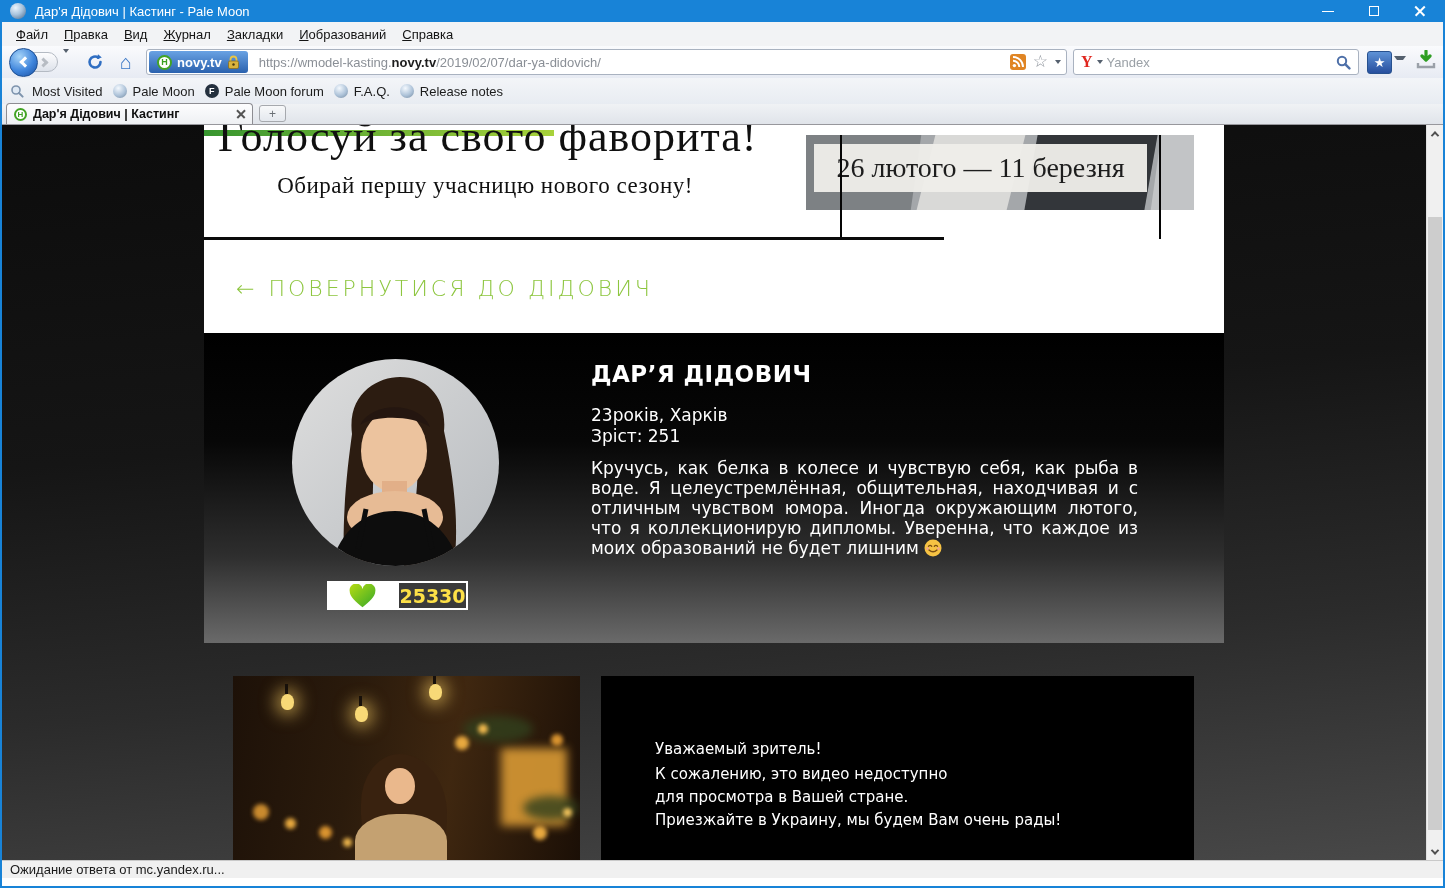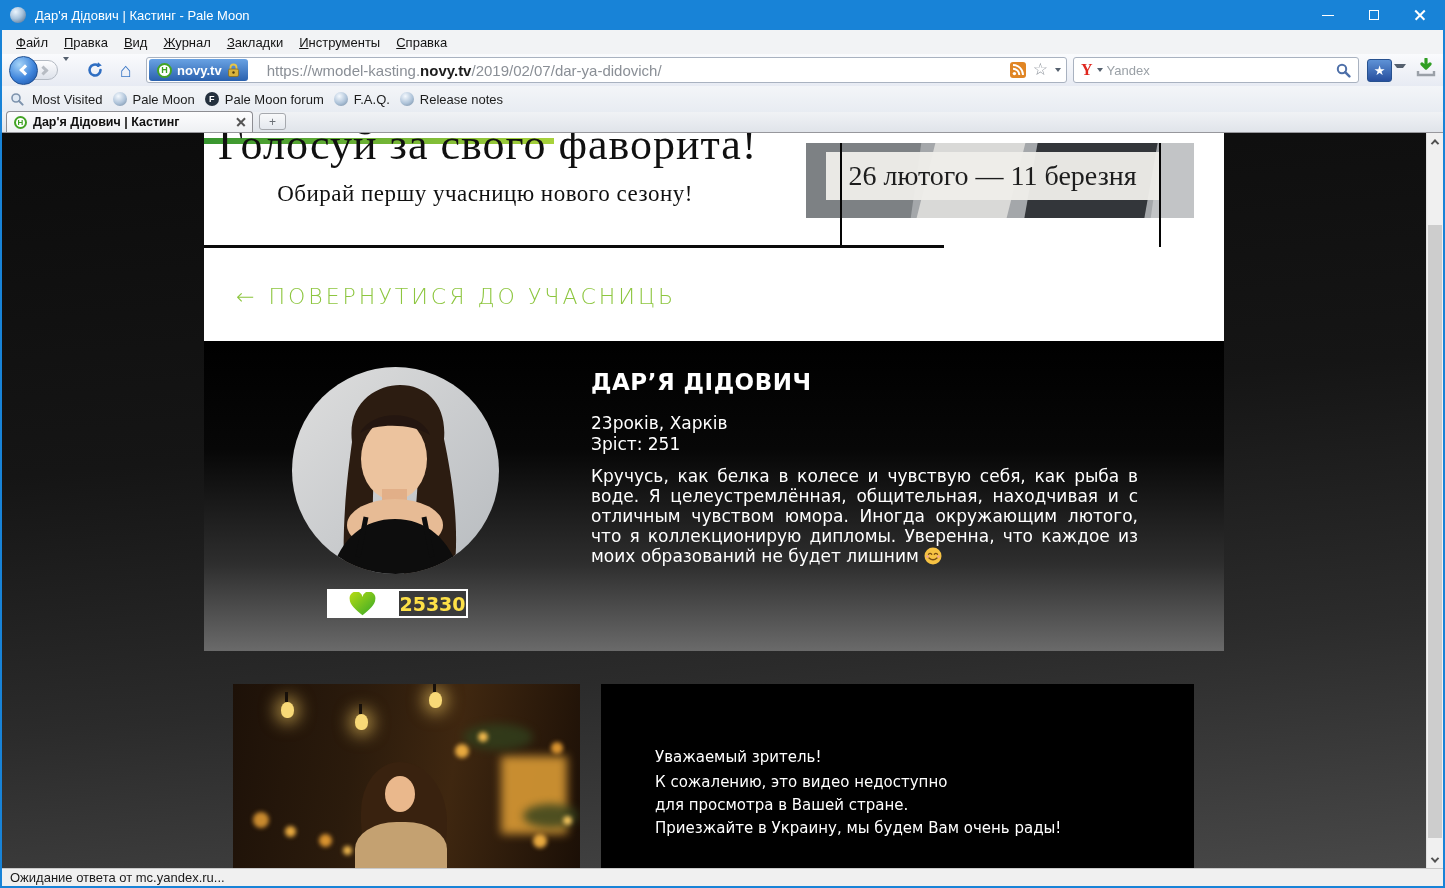--- a/index.html
+++ b/index.html
@@ -5,21 +5,21 @@
   * { margin:0; padding:0; box-sizing:border-box; }
   html,body { background:#444; }
   body { font-family:"Liberation Sans", sans-serif; }
 
   .window{
     position:relative; width:1445px; height:888px; background:#fff;
     border:2px solid #1883d7; border-top:none; overflow:hidden;
   }
 
   
-  .titlebar{ height:30px; background:#1883d7; display:flex; align-items:center; color:#fff; }
+  .titlebar{ height:22px; background:#1883d7; display:flex; align-items:center; color:#fff; }
   .pm-logo{ width:16px; height:16px; border-radius:50%; margin:0 9px 0 8px;
     background:radial-gradient(circle at 35% 30%, #eaf4fd 0%, #a9c4dd 45%, #5f7e9f 85%); }
   .win-title{ font-size:13px; }
   .win-controls{ margin-left:auto; display:flex; height:100%; }
   .win-btn{ width:46px; height:100%; display:flex; align-items:center; justify-content:center; }
   .g-min{ width:12px; height:1px; background:#fff; }
   .g-max{ width:10px; height:10px; border:1px solid #fff; }
   .xmark{ position:relative; width:11px; height:11px; display:inline-block; color:#fff; }
   .xmark::before,.xmark::after{ content:""; position:absolute; left:50%; top:50%; width:13px; height:1.5px;
     background:currentColor; }
@@ -50,21 +50,21 @@
   .dd-btn{ padding:4px 3px; margin-left:2px; }
   .btn-refresh{ margin:0 6px 0 12px; width:22px; height:22px; display:flex; align-items:center; justify-content:center; }
   .btn-home{ margin:0 8px; font-size:20px; line-height:20px; color:#3a77c6; font-weight:bold; }
 
   .urlbar{ flex:1; height:26px; background:#fff; border:1px solid #a9b2c0; border-radius:3px;
     display:flex; align-items:center; padding:0 5px 0 2px; margin:0 6px; }
   .identity{ height:22px; border-radius:3px; background:linear-gradient(#69a2e3,#2a61ae);
     display:flex; align-items:center; gap:5px; padding:0 8px; color:#fff; font-size:13px; font-weight:bold; }
   .fav-n{ width:15px; height:15px; background:#fff; border:2px solid #43a425; border-radius:50%;
     color:#3ba021; font-size:9px; font-weight:bold; display:flex; align-items:center; justify-content:center; }
-  .url-text{ margin-left:19px; font-size:15px; color:#8a8f96; white-space:nowrap; overflow:hidden; }
+  .url-text{ margin-left:11px; font-size:13px; color:#8a8f96; white-space:nowrap; overflow:hidden; }
   .url-domain{ color:#1d1d1d; font-weight:bold; }
   .url-right{ margin-left:auto; display:flex; align-items:center; gap:7px; }
   .star-o{ font-size:17px; color:#8f959d; line-height:16px; }
 
   .searchbox{ width:286px; height:26px; background:#fff; border:1px solid #a9b2c0; border-radius:3px;
     display:flex; align-items:center; padding:0 7px; gap:4px; }
   .yandex-y{ color:#e0271f; font-weight:bold; font-size:16px; font-family:"Liberation Serif", serif; }
   .search-input{ flex:1; border:none; outline:none; font-size:13px; color:#333; background:transparent;
     font-family:"Liberation Sans",sans-serif; }
   .search-input::placeholder{ color:#9aa0a6; }
@@ -110,21 +110,21 @@
   .hero-h1{ font-size:44px; font-weight:normal; white-space:nowrap; letter-spacing:1px; }
   .hero-h2{ font-size:23px; font-weight:normal; margin-top:11px; letter-spacing:.5px; }
   .hero-img{ position:absolute; left:602px; top:10px; width:388px; height:75px; background:#a4a7aa; overflow:hidden; }
   .shape{ position:absolute; top:-10px; bottom:-10px; }
   .sh1{ left:-20px; width:130px; background:#7d8184; transform:skewX(-8deg); }
   .sh2{ left:120px; width:90px; background:#d9d9d7; transform:skewX(-14deg); }
   .sh3{ left:225px; width:120px; background:#33363a; transform:skewX(-10deg); }
   .sh4{ left:350px; width:60px; background:#c2c4c6; transform:skewX(-8deg); }
   .date-box{ position:absolute; left:8px; top:9px; width:333px; height:48px; background:rgba(238,237,233,.96);
     display:flex; align-items:center; justify-content:center; font-family:"Liberation Serif", serif;
-    font-size:28px; color:#1d1d1d;margin-left:12px; }
+    font-size:28px; color:#1d1d1d; }
   .vline{ position:absolute; top:10px; width:2px; height:104px; background:#050505; }
   .hline{ position:absolute; left:0; top:112px; width:740px; height:3px; background:#0a0a0a; }
   .backlink{ position:absolute; left:32px; top:151px; font-family:"DejaVu Sans", sans-serif;
     font-size:22px; color:#8dc63f; letter-spacing:3px; font-weight:200; }
   .backlink .arr{ margin-right:14px; letter-spacing:0; }
 
   .card{ left:202px; top:208px; width:1020px; height:310px;
     background:linear-gradient(180deg,#000 0%,#070707 35%,#2e2e2e 72%,#6a6a6a 100%); }
   .avatar{ position:absolute; left:88px; top:26px; width:207px; height:207px; border-radius:50%; overflow:hidden; }
   .p-name{ position:absolute; left:387px; top:28px; font-family:"DejaVu Sans", sans-serif;
@@ -191,21 +191,21 @@
         </div>
     </div>
   </div>
 
   <div class="menubar">
     <span class="menu-item"><span class="mkey">Ф</span><span>айл</span></span>
     <span class="menu-item"><span class="mkey">П</span><span>равка</span></span>
     <span class="menu-item"><span class="mkey">В</span><span>ид</span></span>
     <span class="menu-item"><span class="mkey">Ж</span><span>урнал</span></span>
     <span class="menu-item"><span class="mkey">З</span><span>акладки</span></span>
-    <span class="menu-item"><span class="mkey">И</span><span>нструменты</span></span>
+    <span class="menu-item"><span class="mkey">И</span><span>образований</span></span>
     <span class="menu-item"><span class="mkey">С</span><span>правка</span></span>
   </div>
 
   <div class="navbar">
     <div class="nav-group">
       <div class="btn-back">
           <span class="chev-l"></span>
         </div>
       <div class="btn-fwd">
           <span class="chev-r"></span>
@@ -316,21 +316,21 @@
         <div class="shape sh1"></div>
         <div class="shape sh2"></div>
         <div class="shape sh3"></div>
         <div class="shape sh4"></div>
         <div class="date-box">26 лютого — 11 березня</div>
       </div>
       <div class="vline" style="left:636px"></div>
       <div class="vline" style="left:955px"></div>
       <div class="hline"></div>
       <div class="backlink">
-        <span class="arr">←</span><span>ПОВЕРНУТИСЯ ДО УЧАСНИЦЬ</span>
+        <span class="arr">←</span><span>ПОВЕРНУТИСЯ ДО ДІДОВИЧ</span>
       </div>
     </div>
 
     <div class="abs card">
       <div class="avatar">
         <svg width="207" height="207" viewBox="0 0 207 207">
           <defs>
             <linearGradient id="bgG" x1="0" y1="0" x2="1" y2="1">
               <stop offset="0" stop-color="#dedede"></stop>
                 <stop offset="1" stop-color="#b7bbbf"></stop>

